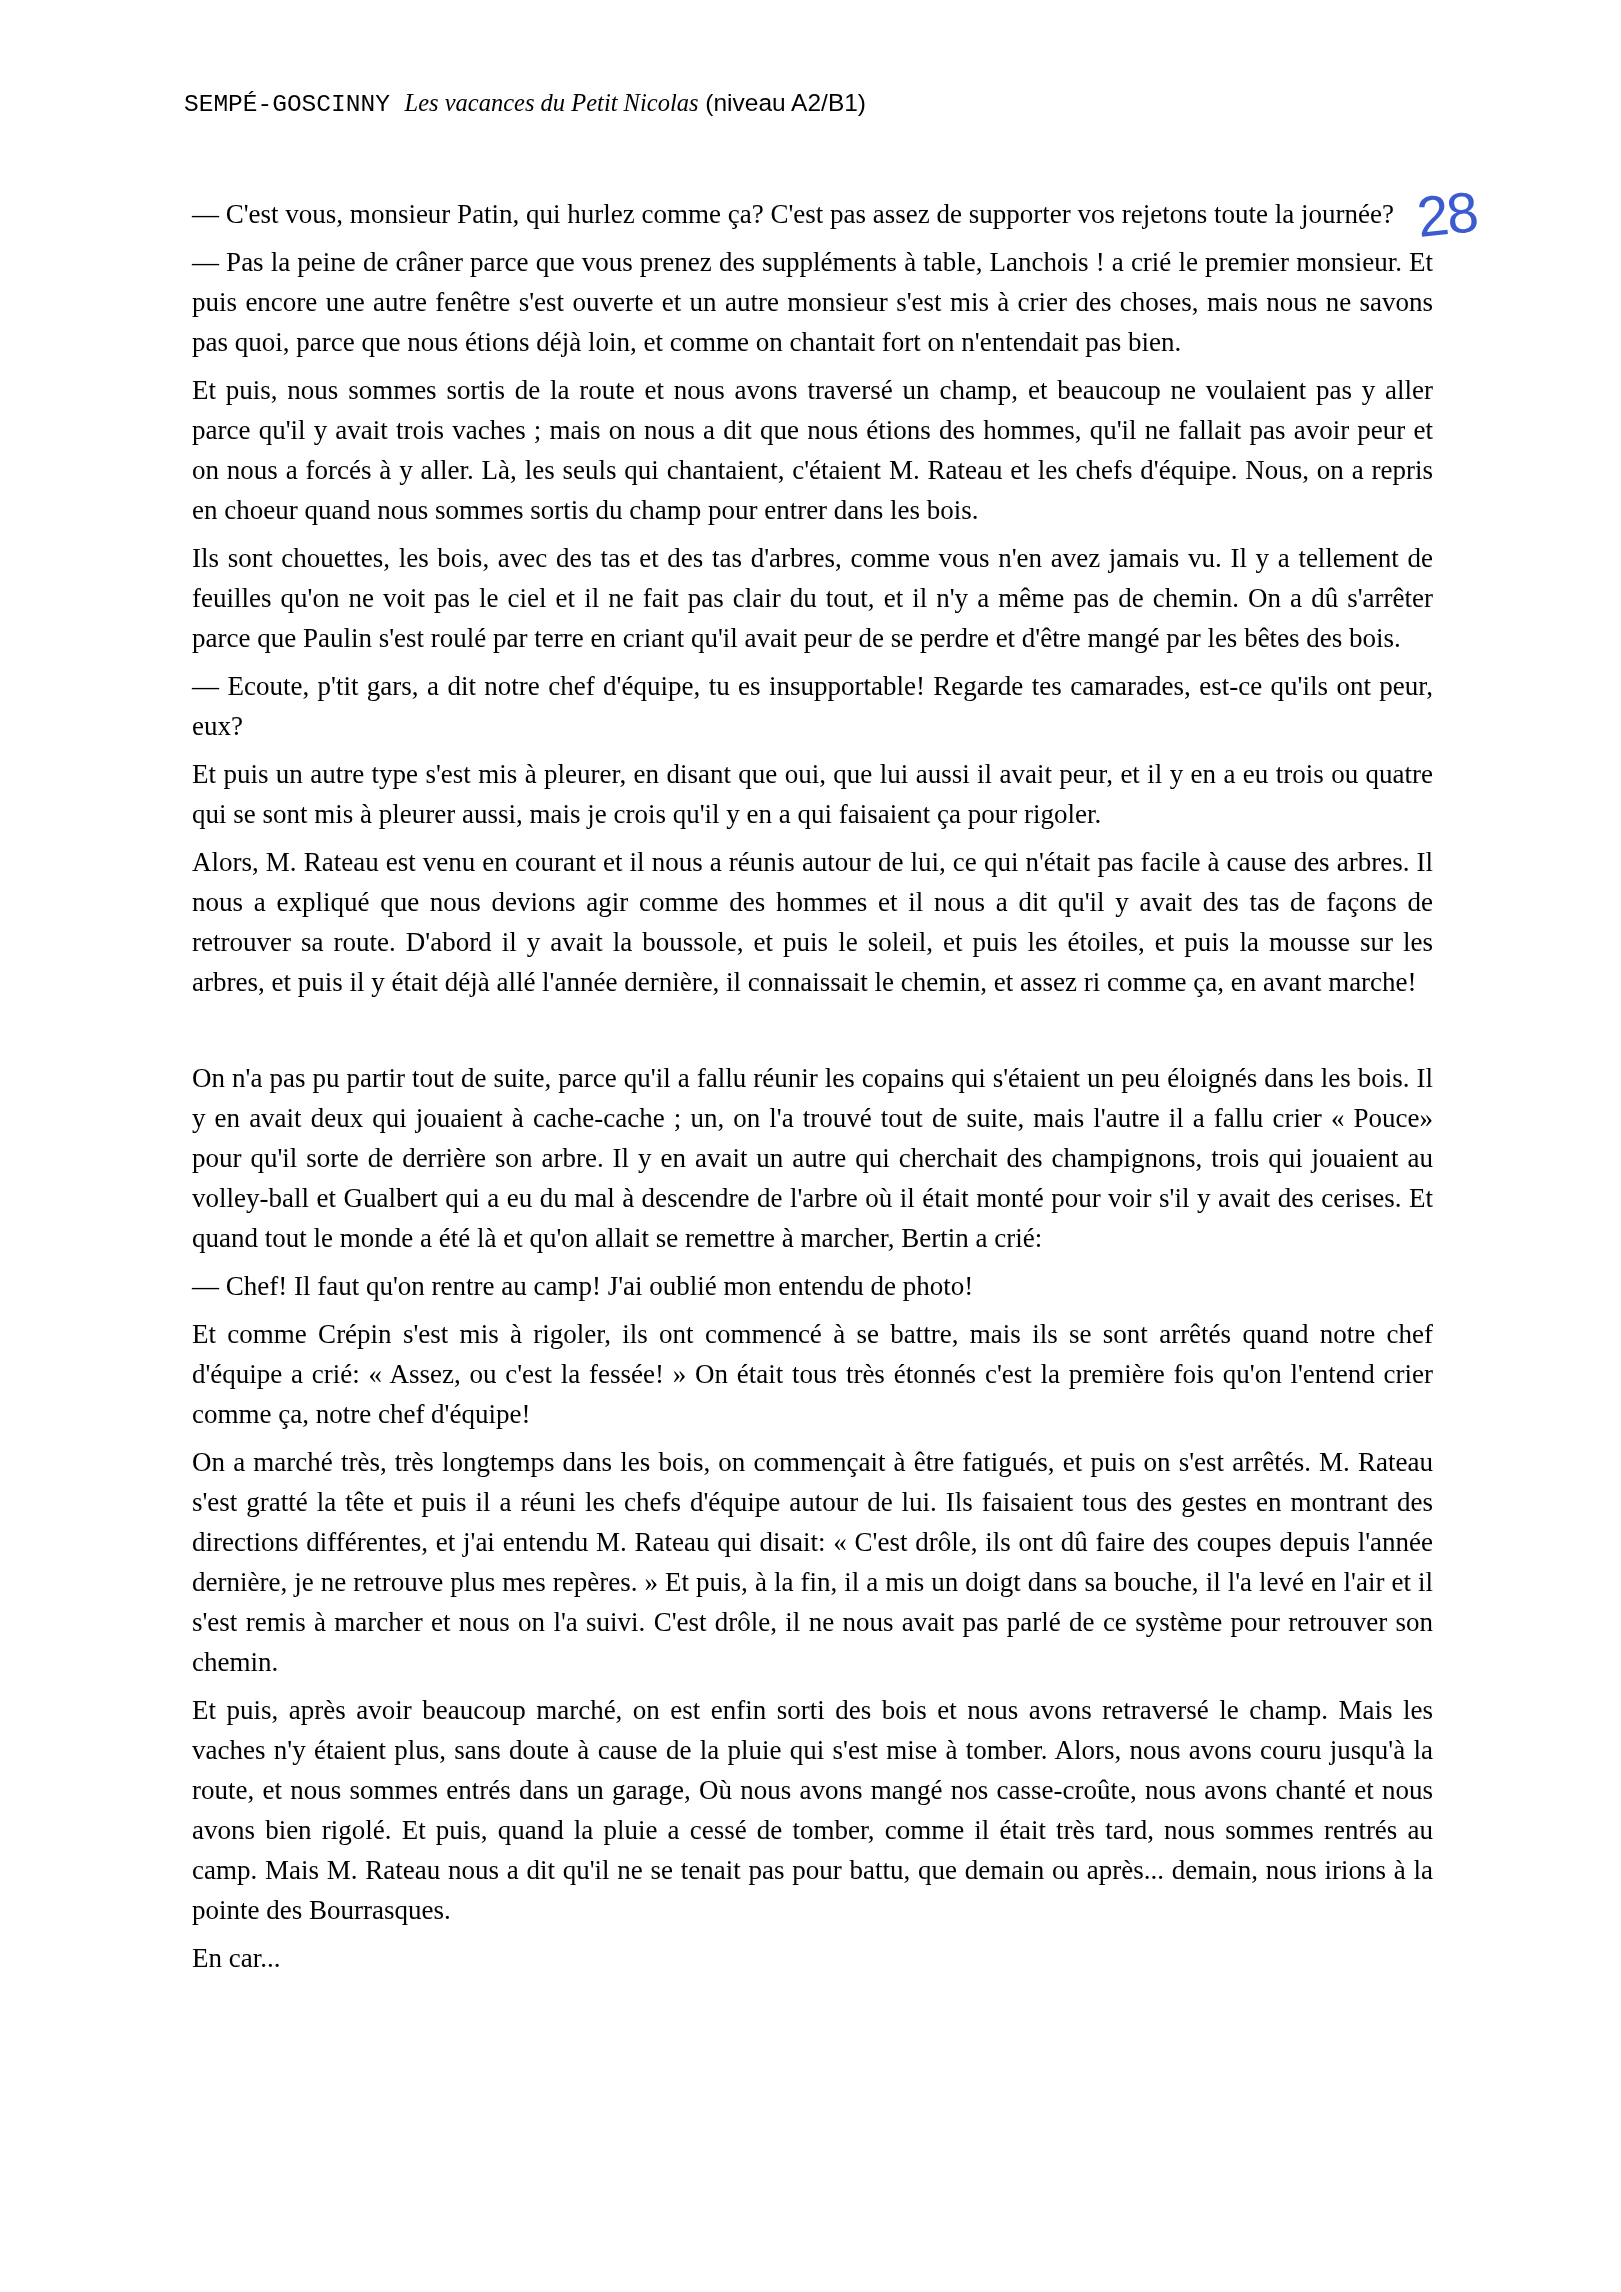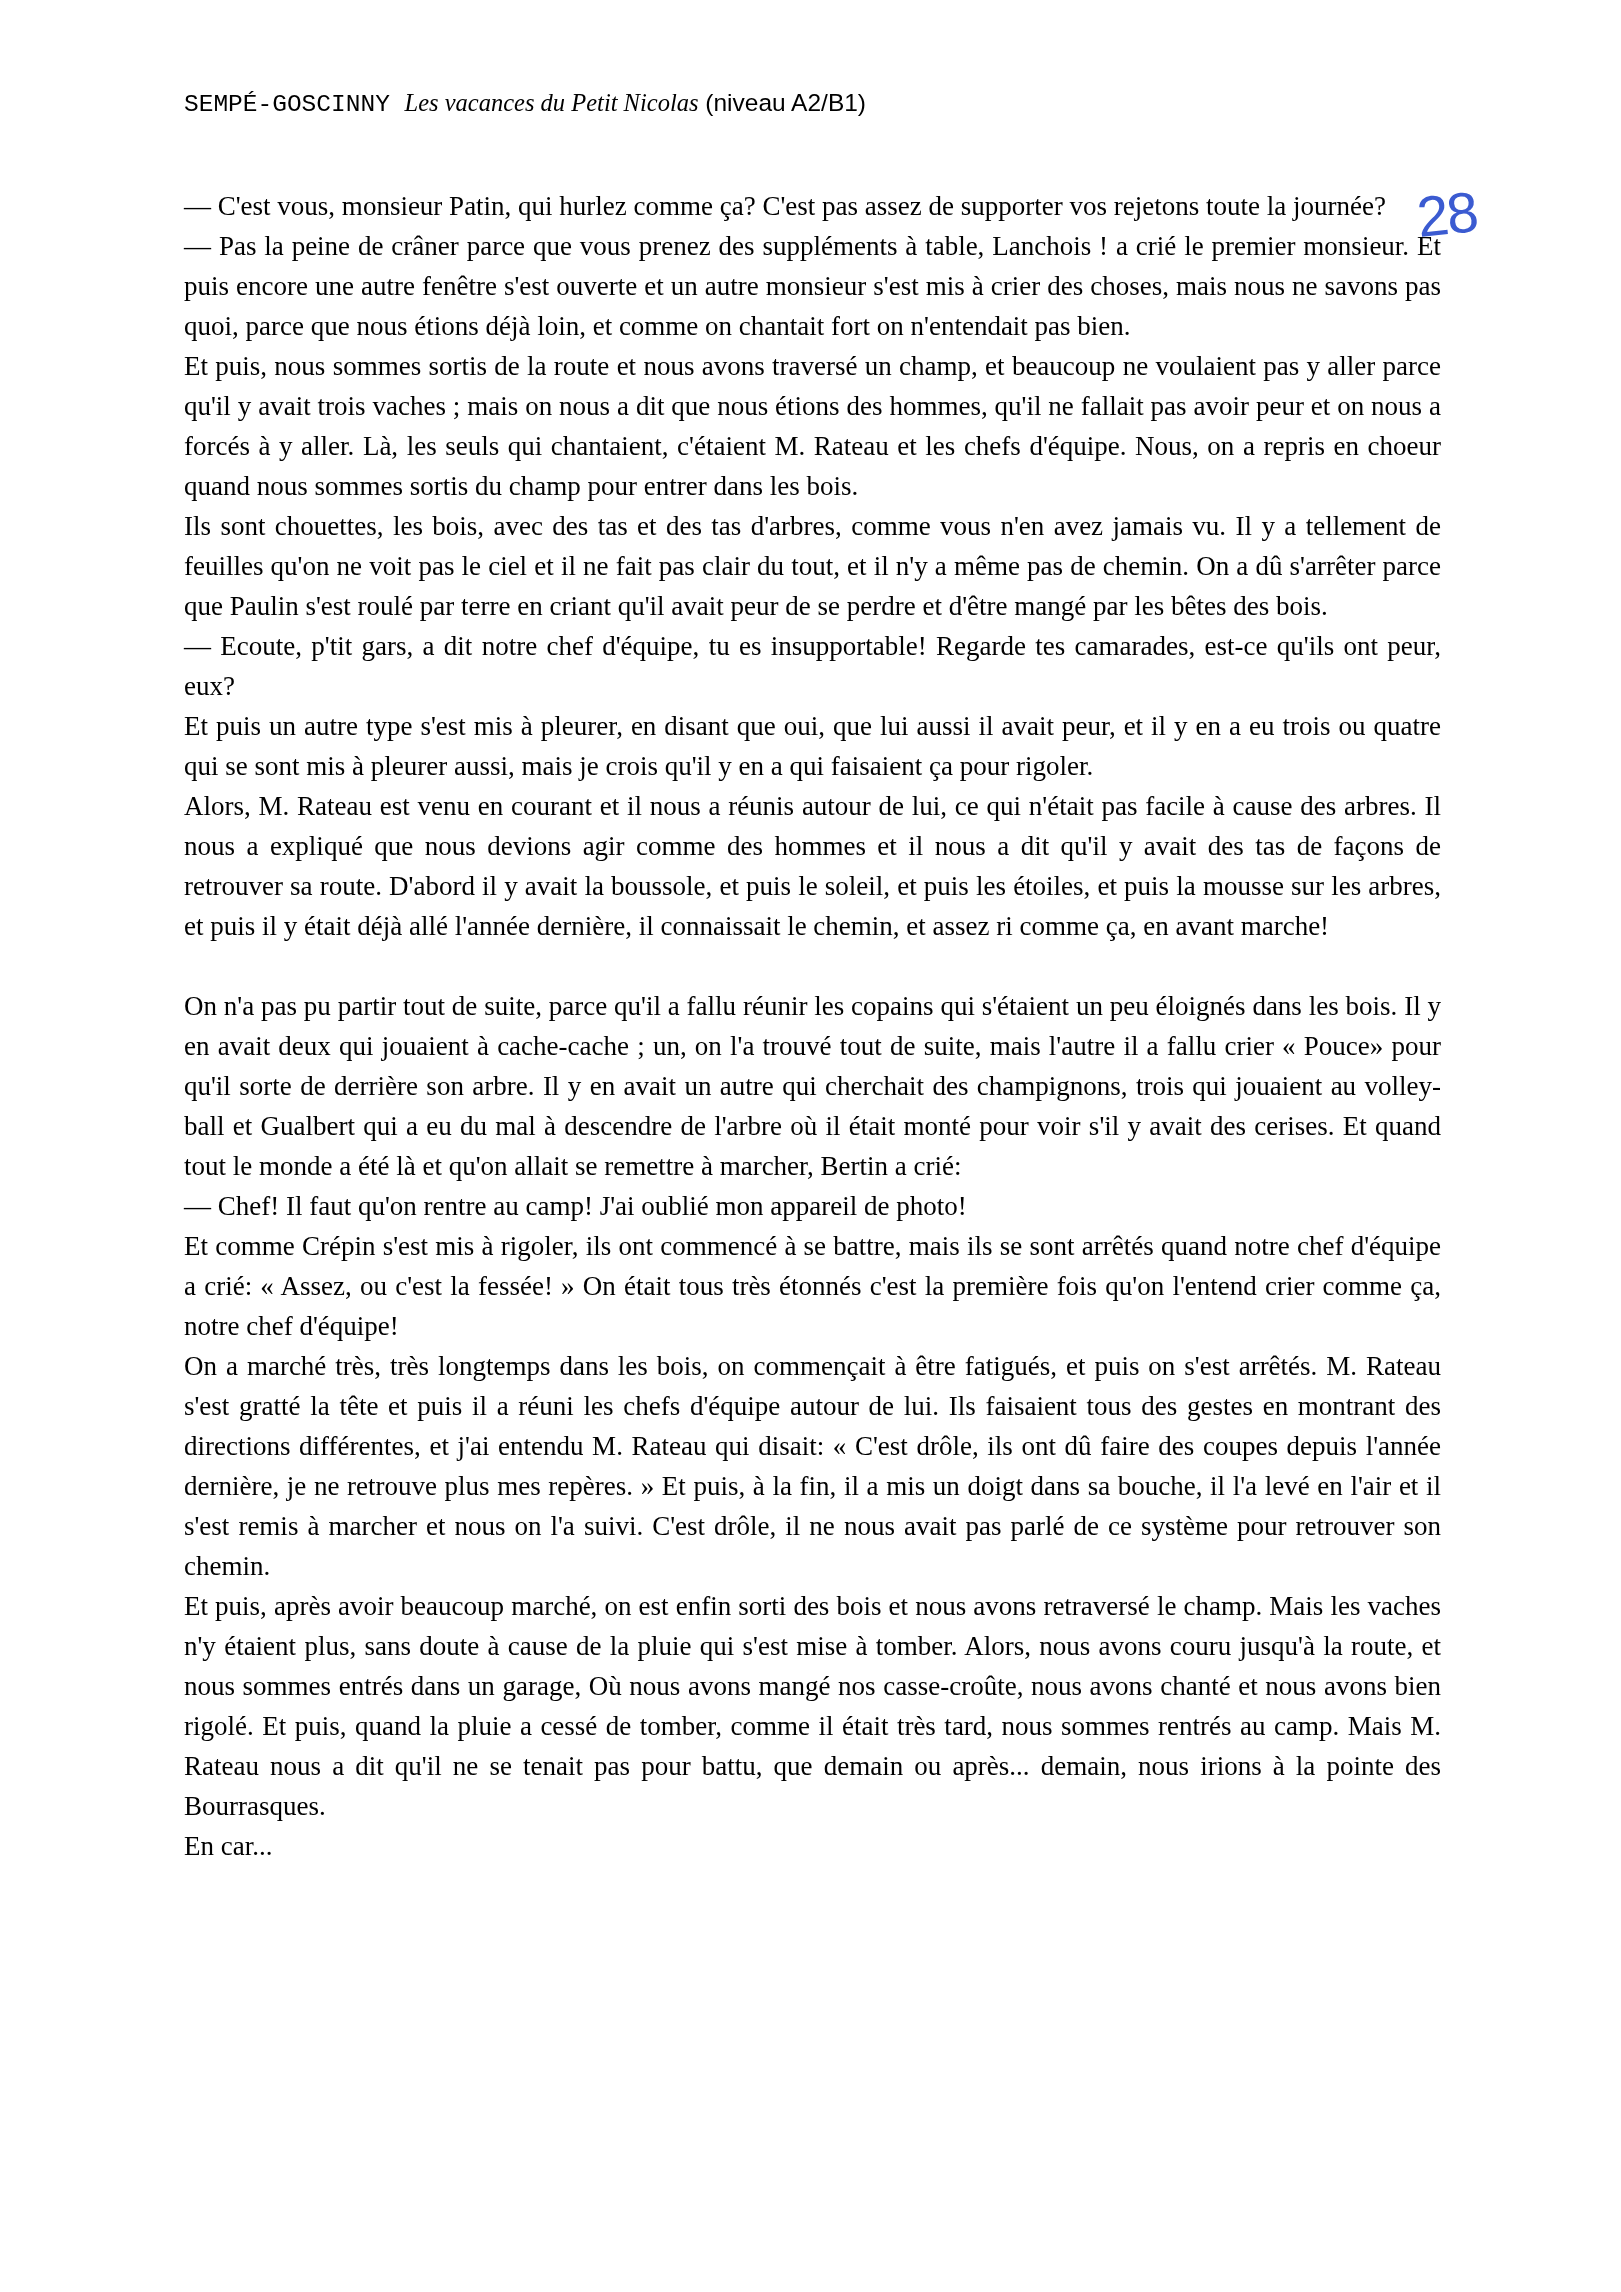--- a/index.html
+++ b/index.html
@@ -53,21 +53,21 @@
     font-weight: 400;
     letter-spacing: -2px;
   }
   .body-text {
     position: absolute;
     left: 184px;
     top: 186px;
     width: 1257px;
   }
   .body-text p {
-    margin: 0;
+    margin: 8px;
     font-size: 27px;
     line-height: 40px;
     text-align: justify;
     text-justify: inter-word;
     hyphens: none;
   }
   .block-gap {
     height: 40px;
   }
 </style>
@@ -87,21 +87,21 @@
     <p>— Pas la peine de crâner parce que vous prenez des suppléments à table, Lanchois ! a crié le premier monsieur. Et puis encore une autre fenêtre s'est ouverte et un autre monsieur s'est mis à crier des choses, mais nous ne savons pas quoi, parce que nous étions déjà loin, et comme on chantait fort on n'entendait pas bien.</p>
     <p>Et puis, nous sommes sortis de la route et nous avons traversé un champ, et beaucoup ne voulaient pas y aller parce qu'il y avait trois vaches ; mais on nous a dit que nous étions des hommes, qu'il ne fallait pas avoir peur et on nous a forcés à y aller. Là, les seuls qui chantaient, c'étaient M. Rateau et les chefs d'équipe. Nous, on a repris en choeur quand nous sommes sortis du champ pour entrer dans les bois.</p>
     <p>Ils sont chouettes, les bois, avec des tas et des tas d'arbres, comme vous n'en avez jamais vu. Il y a tellement de feuilles qu'on ne voit pas le ciel et il ne fait pas clair du tout, et il n'y a même pas de chemin. On a dû s'arrêter parce que Paulin s'est roulé par terre en criant qu'il avait peur de se perdre et d'être mangé par les bêtes des bois.</p>
     <p>— Ecoute, p'tit gars, a dit notre chef d'équipe, tu es insupportable! Regarde tes camarades, est-ce qu'ils ont peur, eux?</p>
     <p>Et puis un autre type s'est mis à pleurer, en disant que oui, que lui aussi il avait peur, et il y en a eu trois ou quatre qui se sont mis à pleurer aussi, mais je crois qu'il y en a qui faisaient ça pour rigoler.</p>
     <p>Alors, M. Rateau est venu en courant et il nous a réunis autour de lui, ce qui n'était pas facile à cause des arbres. Il nous a expliqué que nous devions agir comme des hommes et il nous a dit qu'il y avait des tas de façons de retrouver sa route. D'abord il y avait la boussole, et puis le soleil, et puis les étoiles, et puis la mousse sur les arbres, et puis il y était déjà allé l'année dernière, il connaissait le chemin, et assez ri comme ça, en avant marche!</p>
 
     <div class="block-gap"></div>
 
     <p>On n'a pas pu partir tout de suite, parce qu'il a fallu réunir les copains qui s'étaient un peu éloignés dans les bois. Il y en avait deux qui jouaient à cache-cache ; un, on l'a trouvé tout de suite, mais l'autre il a fallu crier « Pouce» pour qu'il sorte de derrière son arbre. Il y en avait un autre qui cherchait des champignons, trois qui jouaient au volley-ball et Gualbert qui a eu du mal à descendre de l'arbre où il était monté pour voir s'il y avait des cerises. Et quand tout le monde a été là et qu'on allait se remettre à marcher, Bertin a crié:</p>
-    <p>— Chef! Il faut qu'on rentre au camp! J'ai oublié mon appareil de photo!</p>
+    <p>— Chef! Il faut qu'on rentre au camp! J'ai oublié mon entendu de photo!</p>
     <p>Et comme Crépin s'est mis à rigoler, ils ont commencé à se battre, mais ils se sont arrêtés quand notre chef d'équipe a crié: « Assez, ou c'est la fessée! » On était tous très étonnés c'est la première fois qu'on l'entend crier comme ça, notre chef d'équipe!</p>
     <p>On a marché très, très longtemps dans les bois, on commençait à être fatigués, et puis on s'est arrêtés. M. Rateau s'est gratté la tête et puis il a réuni les chefs d'équipe autour de lui. Ils faisaient tous des gestes en montrant des directions différentes, et j'ai entendu M. Rateau qui disait: « C'est drôle, ils ont dû faire des coupes depuis l'année dernière, je ne retrouve plus mes repères. » Et puis, à la fin, il a mis un doigt dans sa bouche, il l'a levé en l'air et il s'est remis à marcher et nous on l'a suivi. C'est drôle, il ne nous avait pas parlé de ce système pour retrouver son chemin.</p>
     <p>Et puis, après avoir beaucoup marché, on est enfin sorti des bois et nous avons retraversé le champ. Mais les vaches n'y étaient plus, sans doute à cause de la pluie qui s'est mise à tomber. Alors, nous avons couru jusqu'à la route, et nous sommes entrés dans un garage, Où nous avons mangé nos casse-croûte, nous avons chanté et nous avons bien rigolé. Et puis, quand la pluie a cessé de tomber, comme il était très tard, nous sommes rentrés au camp. Mais M. Rateau nous a dit qu'il ne se tenait pas pour battu, que demain ou après... demain, nous irions à la pointe des Bourrasques.</p>
     <p>En car...</p>
   </div>
 
 </div>
 
 
 </body></html>

